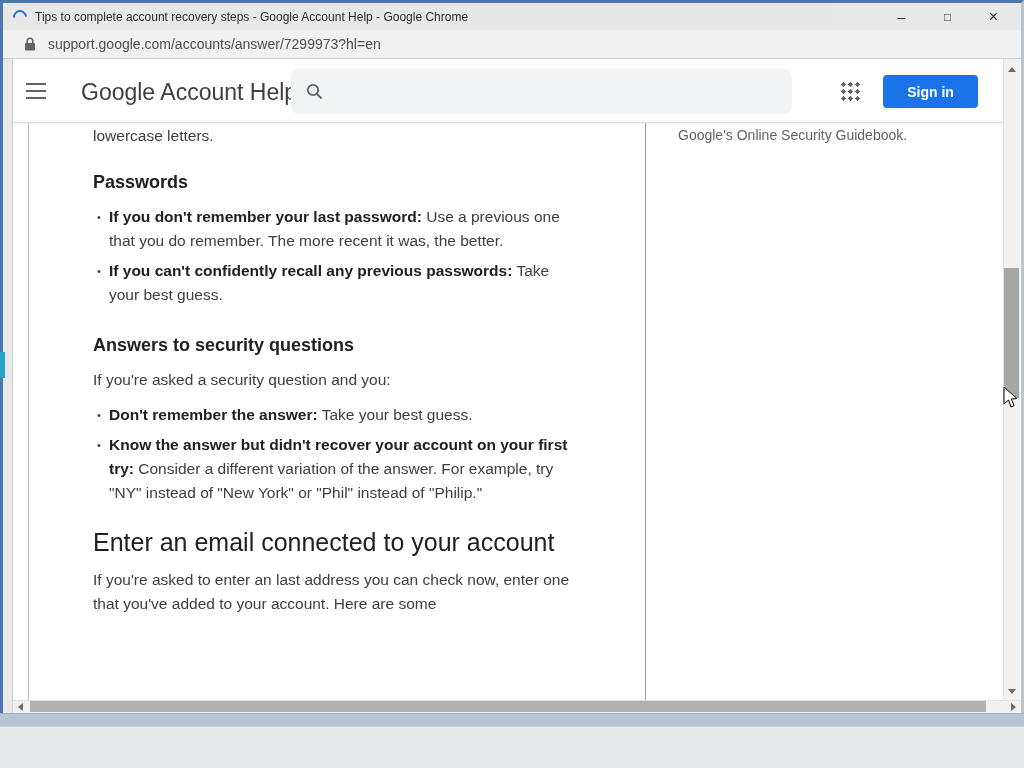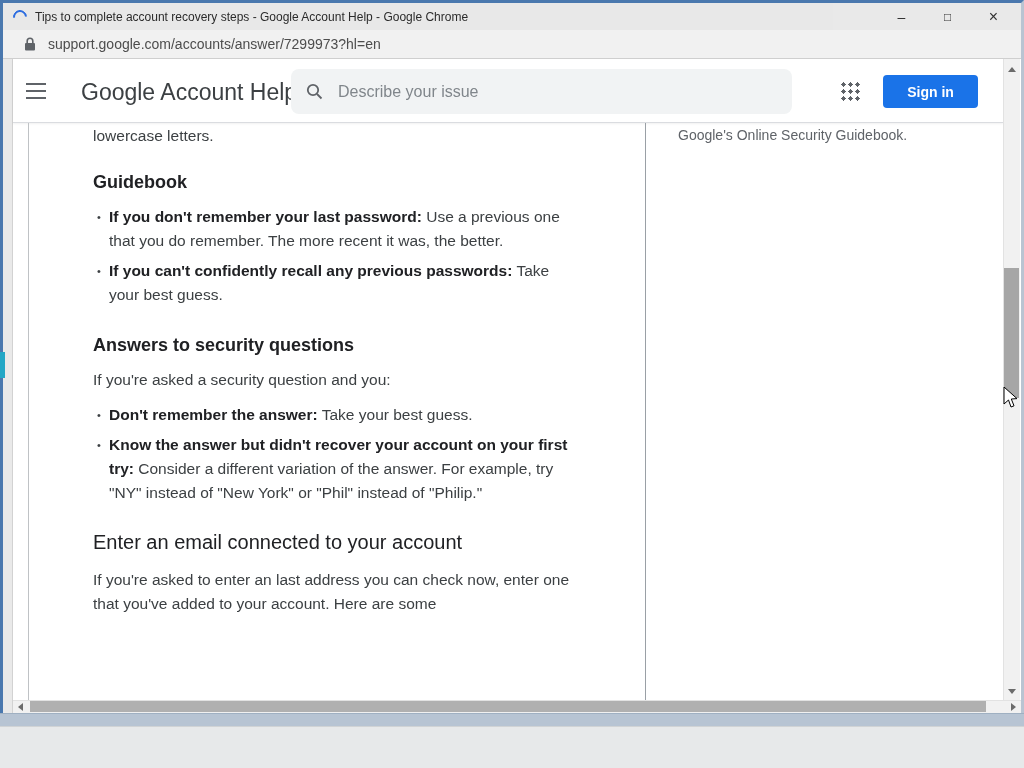--- a/index.html
+++ b/index.html
@@ -65,21 +65,21 @@
   .article { left:90px; top:64px; width:478px; font-size:15.5px; line-height:24px; color:#3c4043; }
   .article b { color:#202124; }
   .article h3 { font-size:18px; line-height:24px; font-weight:bold; color:#202124; }
   .article .frag { margin:1px 0 0; }
   .article h3.s1 { margin:22px 0 0; }
   .article p.p1 { margin:11px 0 0; }
   .article ul.u1 { margin:11px 0 0; }
   .article h3.s2 { margin:26px 0 0; }
   .article p.p2 { margin:11px 0 0; }
   .article ul.u2 { margin:11px 0 0; }
-  .article h2.s3 { margin:21px 0 0; font-size:20px; line-height:32px; font-weight:400; color:#202124; white-space:nowrap; }
+  .article h2.s3 { margin:21px 0 0; font-size:25px; line-height:32px; font-weight:400; color:#202124; white-space:nowrap; }
   .article p.p3 { margin:10px 0 0; }
   .article ul { list-style:none; padding-left:16px; }
   .article li { position:relative; margin-bottom:6px; }
   .article .dot { position:absolute; left:-12px; top:0; font-size:11px; line-height:24px; color:#3c4043; }
 
   .right-rail { left:675px; top:66px; width:310px; font-size:14px; line-height:20px; color:#5f6368; }
 
   
   .v-scrollbar { left:1000px; top:0; width:17px; height:641px; background:#f1f1f1; border-left:1px solid #e2e2e2; }
   .v-btn { left:1000px; width:17px; height:17px; display:flex; align-items:center; justify-content:center; }
@@ -187,34 +187,33 @@
         <span></span>
         <span></span>
         <span></span>
       </div>
     <div class="abs product-name">Google Account Help</div>
     <div class="abs search-pill">
       <svg class="mag" width="17" height="17" viewBox="0 0 17 17">
         <circle cx="7" cy="7" r="5.2" fill="none" stroke="#5f6368" stroke-width="1.8"></circle>
         <line x1="11" y1="11" x2="15.5" y2="15.5" stroke="#5f6368" stroke-width="1.8"></line>
       </svg>
-      <input placeholder="Describe your issue" style="">
     </div>
     <div class="abs apps-grid"></div>
     <div class="abs signin">
         <span>Sign in</span>
       </div>
 
     <div class="abs card-edge"></div>
     <div class="abs rail-divider"></div>
 
     <div class="abs article">
       <p class="frag">lowercase letters.</p>
 
-      <h3 class="s1">Guidebook</h3>
+      <h3 class="s1">Passwords</h3>
       <ul class="u1">
         <li>
           <span class="dot">•</span>
           <b>If you don't remember your last password:</b><span> Use a previous one that you do remember. The more recent it was, the better.</span>
         </li>
         <li>
           <span class="dot">•</span>
           <b>If you can't confidently recall any previous passwords:</b><span> Take your best guess.</span>
         </li>
       </ul>

